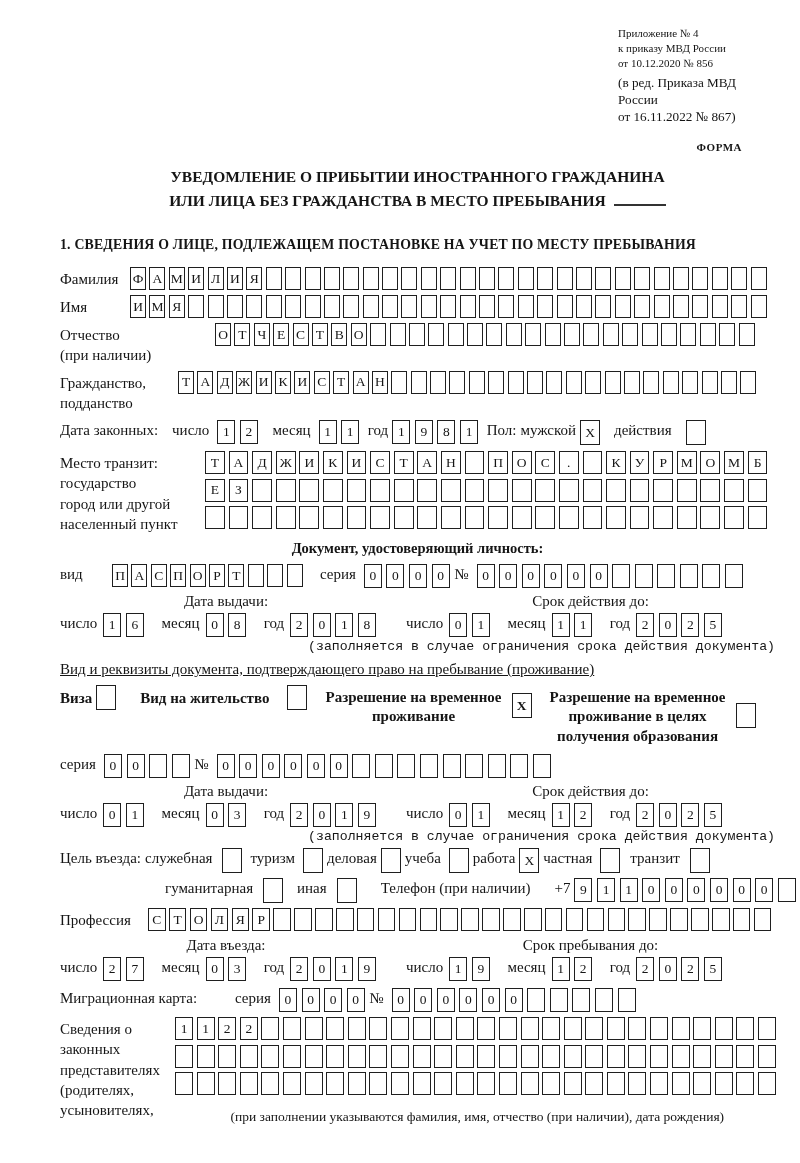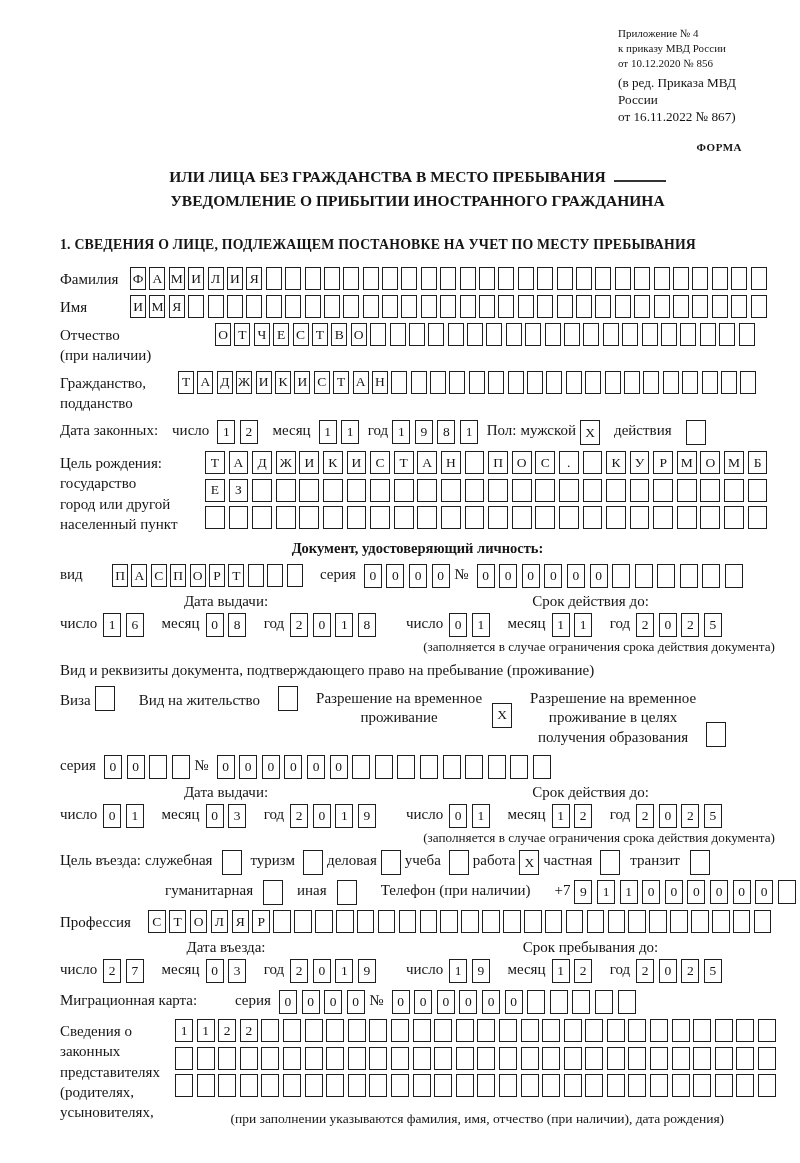--- a/index.html
+++ b/index.html
@@ -40,27 +40,27 @@
 
   .center-bold { text-align:center; font-weight:bold; font-size:14.5px; margin:6px 0 7px 0; }
 
   .dategrid { display:flex; margin-top:2px;gap:14px; }
   .dg-left  { width:332px; }
   .dg-right { flex:1; }
   .dg-head  { text-align:center; font-size:15px; margin-bottom:3px; }
   .dg-line  { display:flex; align-items:flex-start; }
   .dg-line .lbl { margin-right:6px; }
   .dg-line .cells { margin-right:13px; }
-  .note { font-size:13.2px; text-align:right; margin-top:2px; margin-bottom:4px; }
+  .note { font-size:13.2px; text-align:right; margin-top:2px; margin-bottom:4px;font-family:Liberation Mono, monospace; }
   .note-center { font-size:13.5px; text-align:center; margin-top:4px; }
 
-  .plain { font-size:15px; line-height:1.5; }
+  .plain { font-size:15px; line-height:1.5;text-decoration:underline; }
 
   .ckgroup { display:flex; align-items:flex-start; margin-top:4px; margin-bottom:8px; }
-  .ckitem { display:flex; align-items:flex-end; }
+  .ckitem { display:flex; align-items:center;font-weight:bold; }
   .ckitem .txt { font-size:15px; line-height:1.3; padding-top:3px; }
   .ckitem .txt.centered { text-align:center; }
   .gap4{width:4px;flex:none}.gap8{width:8px;flex:none}.gap10{width:10px;flex:none}
   .gap14{width:14px;flex:none}.gap18{width:18px;flex:none}.gap24{width:24px;flex:none}
 </style>
 </head>
 <body>
 
 <div class="page">
 
@@ -69,22 +69,22 @@
     <div>к приказу МВД России</div>
     <div>от 10.12.2020 № 856</div>
   </div>
   <div class="edition">
     <div>(в ред. Приказа МВД России</div>
     <div>от 16.11.2022 № 867)</div>
   </div>
   <div class="forma">ФОРМА</div>
 
   <div class="title">
+    <div>УВЕДОМЛЕНИЕ О ПРИБЫТИИ ИНОСТРАННОГО ГРАЖДАНИНА</div>
     <div><span>ИЛИ ЛИЦА БЕЗ ГРАЖДАНСТВА В МЕСТО ПРЕБЫВАНИЯ</span><span class="blank-line"></span></div>
-    <div>УВЕДОМЛЕНИЕ О ПРИБЫТИИ ИНОСТРАННОГО ГРАЖДАНИНА</div>
   </div>
 
   <div class="sec-heading">1. СВЕДЕНИЯ О ЛИЦЕ, ПОДЛЕЖАЩЕМ ПОСТАНОВКЕ НА УЧЕТ ПО МЕСТУ ПРЕБЫВАНИЯ</div>
 
   <div class="row">
     <div class="lblcol" style="width:70px">Фамилия</div>
     <div class="cells">
         <span class="cell">Ф</span>
         <span class="cell">А</span>
         <span class="cell">М</span>
@@ -272,21 +272,21 @@
       <span class="gap14"></span>
     <span class="lbl">действия</span>
       <span class="gap14"></span>
     <span class="cells chk">
         <span class="cell"></span>
       </span>
   </div>
 
   <div class="row" style="margin-top:6px">
     <div class="lblcol" style="width:145px">
-      <div>Цель рождения:</div>
+      <div>Место транзит:</div>
       <div>государство</div>
       <div>город или другой</div>
       <div>населенный пункт</div>
     </div>
     <div class="stack">
       <div class="cells wide">
           <span class="cell">Т</span>
           <span class="cell">А</span>
           <span class="cell">Д</span>
           <span class="cell">Ж</span>

